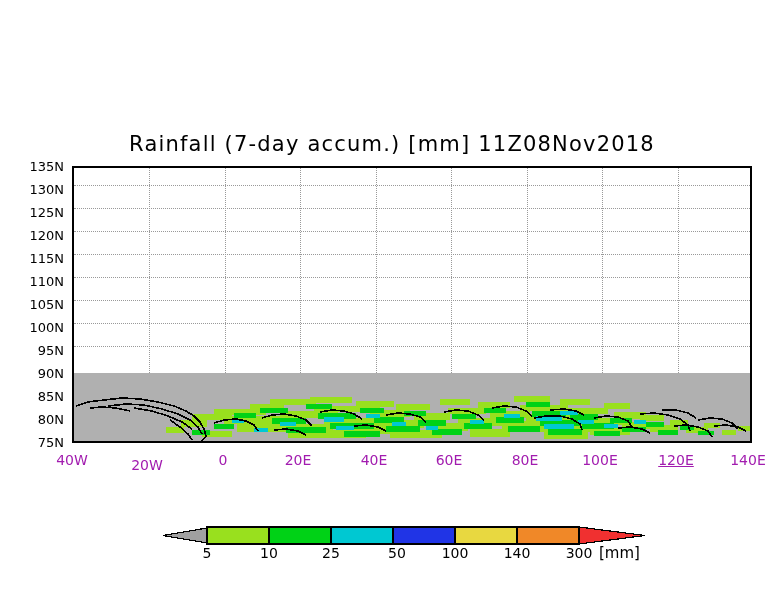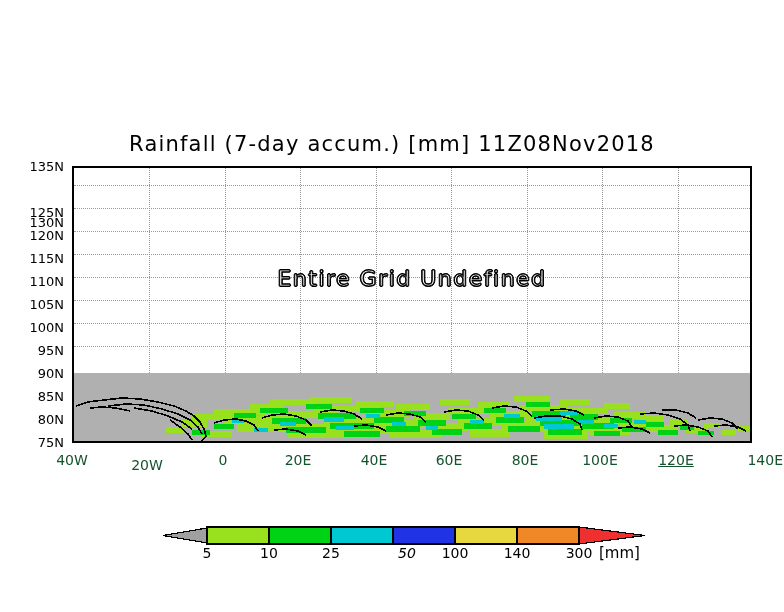--- a/index.html
+++ b/index.html
@@ -112,21 +112,21 @@
     color: #000000;
     white-space: pre;
   }
   .xtick-label {
     position: absolute;
     width: 70px;
     text-align: center;
     font-family: "DejaVu Sans", sans-serif;
     font-size: 14px;
     line-height: 14px;
-    color: #14532d;
+    color: #a21caf;
     white-space: pre;
   }
 
   
   #undefined-message {
     position: absolute;
     left: 0;
     top: 98px;
     width: 100%;
     text-align: center;
@@ -343,21 +343,20 @@
           <path d="M624,252 L636,250 L648,251 L658,255 L664,261"></path>
           <path d="M640,258 L652,257 L664,259 L672,263"></path>
           <path d="M600,258 L612,257 L624,259 L634,263 L638,269"></path>
           <path d="M544,260 L556,259 L568,261 L576,265"></path>
           <path d="M280,258 L292,257 L304,259 L312,263"></path>
           <path d="M200,262 L212,261 L224,263 L232,267"></path>
         </g>
       </g>
     </svg>
 
-    <div id="undefined-message">Entire Grid Undefined</div>
 
     <div class="tick-left" style="top:-2px;"></div>
     <div class="tick-left" style="top:17px;"></div>
     <div class="tick-left" style="top:40px;"></div>
     <div class="tick-left" style="top:63px;"></div>
     <div class="tick-left" style="top:86px;"></div>
     <div class="tick-left" style="top:109px;"></div>
     <div class="tick-left" style="top:132px;"></div>
     <div class="tick-left" style="top:155px;"></div>
     <div class="tick-left" style="top:178px;"></div>
@@ -394,21 +393,21 @@
     <div class="tick-top" style="left:226px;"></div>
     <div class="tick-top" style="left:302px;"></div>
     <div class="tick-top" style="left:377px;"></div>
     <div class="tick-top" style="left:453px;"></div>
     <div class="tick-top" style="left:528px;"></div>
     <div class="tick-top" style="left:604px;"></div>
   </div>
 </div>
 
 <div class="ytick-label" style="left:10px; top:160px;">135N</div>
-<div class="ytick-label" style="left:10px; top:183px;margin-top:33px;">130N</div>
+<div class="ytick-label" style="left:10px; top:183px;">130N</div>
 <div class="ytick-label" style="left:10px; top:206px;">125N</div>
 <div class="ytick-label" style="left:10px; top:229px;">120N</div>
 <div class="ytick-label" style="left:10px; top:252px;">115N</div>
 <div class="ytick-label" style="left:10px; top:275px;">110N</div>
 <div class="ytick-label" style="left:10px; top:298px;">105N</div>
 <div class="ytick-label" style="left:10px; top:321px;">100N</div>
 <div class="ytick-label" style="left:10px; top:344px;">95N</div>
 <div class="ytick-label" style="left:10px; top:367px;">90N</div>
 <div class="ytick-label" style="left:10px; top:390px;">85N</div>
 <div class="ytick-label" style="left:10px; top:413px;">80N</div>
@@ -416,39 +415,39 @@
 
 <div class="xtick-label" style="left:37px;  top:453px;">40W</div>
 <div class="xtick-label" style="left:112px; top:458px;">20W</div>
 <div class="xtick-label" style="left:188px; top:453px;">0</div>
 <div class="xtick-label" style="left:263px; top:453px;">20E</div>
 <div class="xtick-label" style="left:339px; top:453px;">40E</div>
 <div class="xtick-label" style="left:414px; top:453px;">60E</div>
 <div class="xtick-label" style="left:490px; top:453px;">80E</div>
 <div class="xtick-label" style="left:565px; top:453px;">100E</div>
 <div class="xtick-label" style="left:641px; top:453px;text-decoration:underline;">120E</div>
-<div class="xtick-label" style="left:713px; top:453px;text-align:right;">140E</div>
+<div class="xtick-label" style="left:713px; top:453px;">140E</div>
 
 <div id="colorbar-group">
   <svg id="colorbar-svg" width="500" height="24" viewBox="0 0 500 24" shape-rendering="crispEdges">
 
     <polygon points="0,11.5 44,4 44,19" fill="#a0a0a0" stroke="#000000" stroke-width="1.2"></polygon>
 
     <rect x="44" y="3" width="62" height="17" fill="#99e01e" stroke="#000000" stroke-width="1.2"></rect>
     <rect x="106" y="3" width="62" height="17" fill="#00d216" stroke="#000000" stroke-width="1.2"></rect>
     <rect x="168" y="3" width="62" height="17" fill="#00c8d2" stroke="#000000" stroke-width="1.2"></rect>
     <rect x="230" y="3" width="62" height="17" fill="#2034e6" stroke="#000000" stroke-width="1.2"></rect>
     <rect x="292" y="3" width="62" height="17" fill="#e8d840" stroke="#000000" stroke-width="1.2"></rect>
     <rect x="354" y="3" width="62" height="17" fill="#f08828" stroke="#000000" stroke-width="1.2"></rect>
 
     <polygon points="416,3 416,20 482,11.5" fill="#f03030" stroke="#000000" stroke-width="1.2"></polygon>
   </svg>
 
   <div class="cbar-label" style="left:19px;">5</div>
   <div class="cbar-label" style="left:81px;">10</div>
   <div class="cbar-label" style="left:143px;">25</div>
-  <div class="cbar-label" style="left:219px;font-style:italic;">50</div>
+  <div class="cbar-label" style="left:209px;">50</div>
   <div class="cbar-label" style="left:267px;">100</div>
   <div class="cbar-label" style="left:329px;">140</div>
   <div class="cbar-label" style="left:391px;">300</div>
 
   <div id="cbar-units">[mm]</div>
 </div>
 
 </body></html>

